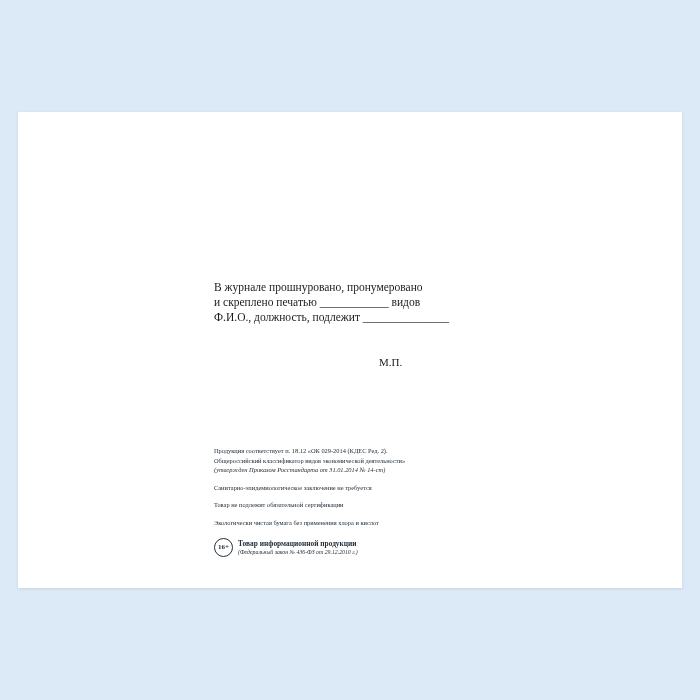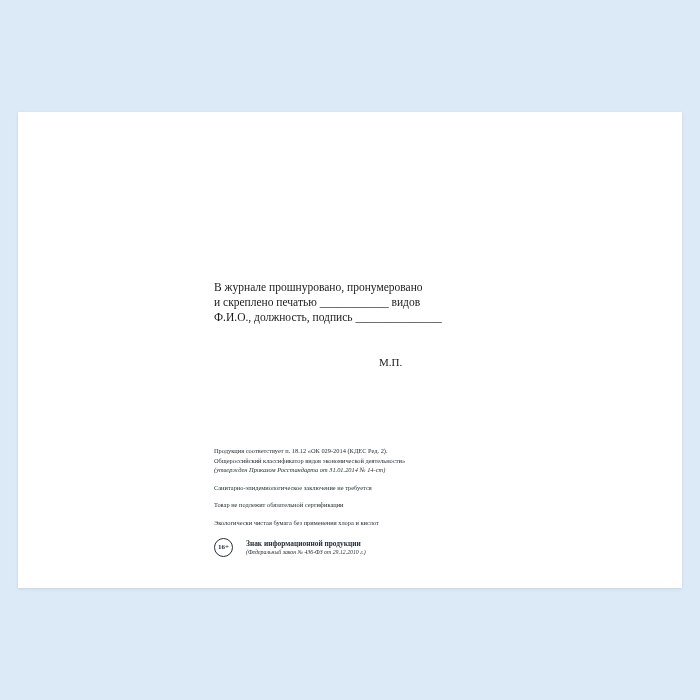--- a/index.html
+++ b/index.html
@@ -74,21 +74,21 @@
   }
   .legal .gap {
     height: 8px;
   }
   .legal .italic {
     font-style: italic;
   }
   .legal-row {
     display: flex;
     align-items: flex-start;
-    gap: 13px;
+    gap: 5px;
     margin-top: 9px;
   }
   .age-badge {
     flex: 0 0 auto;
     width: 17px;
     height: 17px;
     border: 1px solid #25303a;
     border-radius: 50%;
     display: flex;
     align-items: center;
@@ -118,40 +118,40 @@
 </head>
 <body>
 
 <div class="scene">
   <div class="page">
     <div class="page-inner">
 
       <div class="cert-block">
         <div class="cert-line">В журнале прошнуровано, пронумеровано</div>
         <div class="cert-line">и скреплено печатью ____________ видов</div>
-        <div class="cert-line">Ф.И.О., должность, подпись _______________</div>
+        <div class="cert-line">Ф.И.О., должность, подлежит _______________</div>
       </div>
 
       <div class="mp">М.П.</div>
 
       <div class="legal">
         <p>Продукция соответствует п. 18.12 «ОК 029-2014 (КДЕС Ред. 2).</p>
         <p>Общероссийский классификатор видов экономической деятельности»</p>
         <p class="italic">(утвержден Приказом Росстандарта от 31.01.2014 № 14-ст)</p>
         <div class="gap"></div>
         <p>Санитарно-эпидемиологическое заключение не требуется</p>
         <div class="gap"></div>
         <p>Товар не подлежит обязательной сертификации</p>
         <div class="gap"></div>
         <p>Экологически чистая бумага без применения хлора и кислот</p>
 
         <div class="legal-row">
           <div class="age-badge">16+</div>
           <div class="age-text">
-            <div class="title">Знак информационной продукции</div>
+            <div class="title">Товар информационной продукции</div>
             <div class="sub">(Федеральный закон № 436-ФЗ от 29.12.2010 г.)</div>
           </div>
         </div>
       </div>
 
     </div>
   </div>
 </div>
 
 </body></html>

